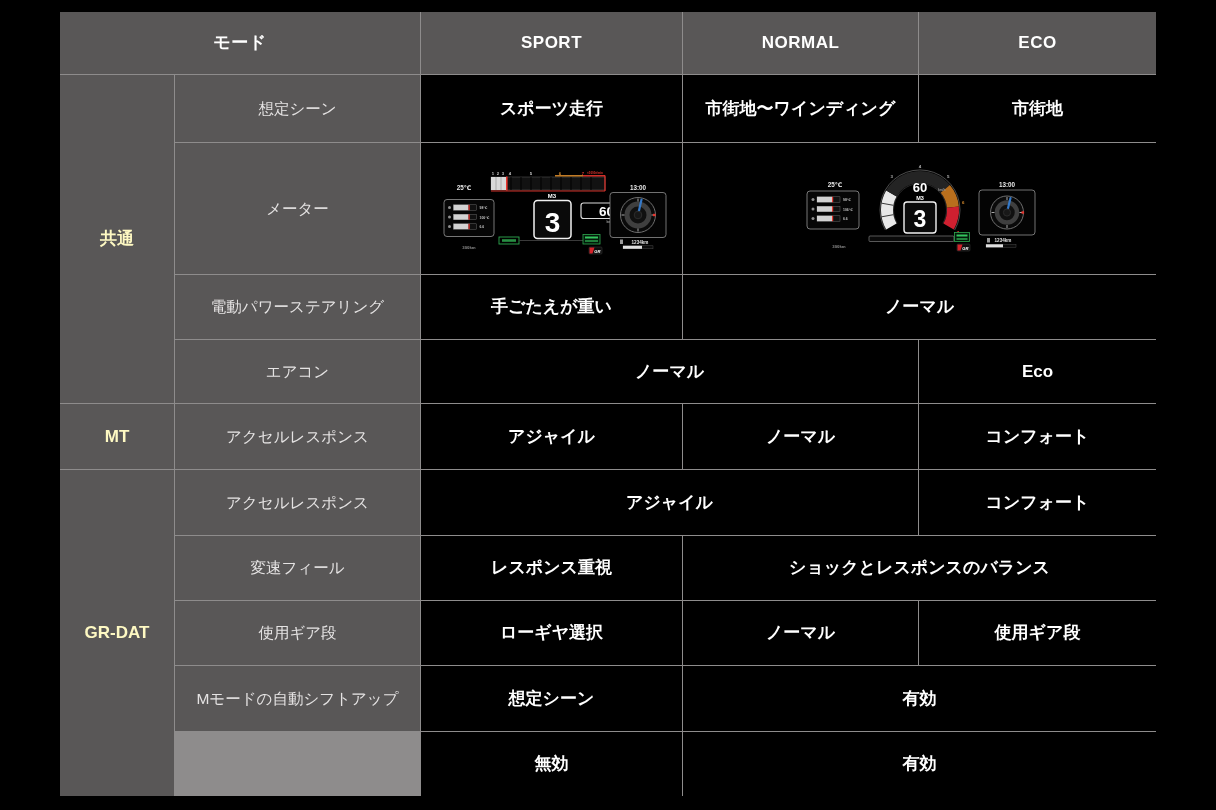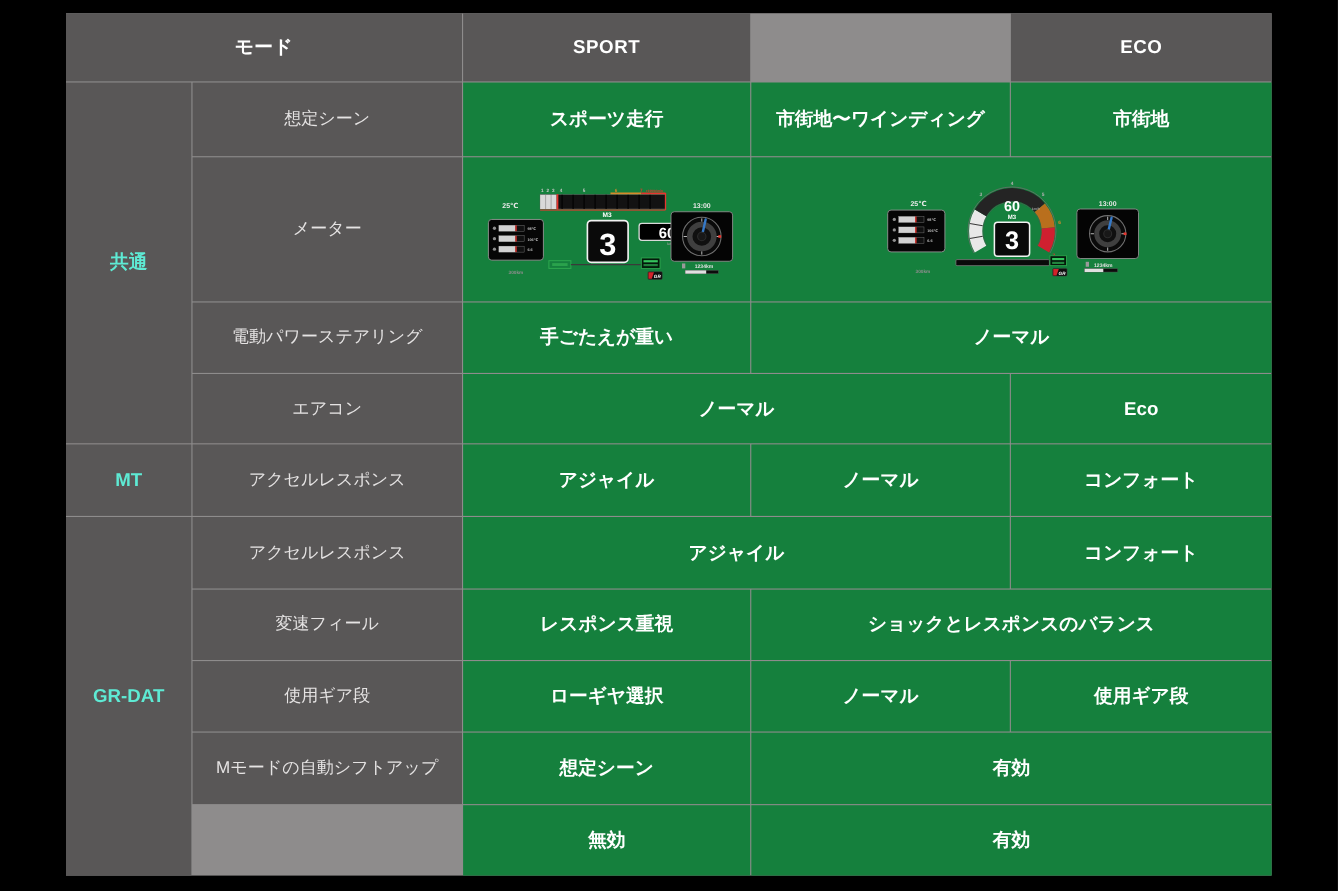--- a/index.html
+++ b/index.html
@@ -3,34 +3,35 @@
 <meta charset="utf-8">
 <style>
   html,body{margin:0;padding:0;background:#000;}
   .page{position:relative;width:1216px;height:810px;background:#000;overflow:hidden;
         font-family:"Liberation Sans","DejaVu Sans",sans-serif;}
   .grid{position:absolute;left:60px;top:12px;display:grid;
         grid-template-columns:114px 245px 261px 235px 237px;
         grid-template-rows:62px 67px 131px 64px 63px 65px 65px 64px 64px 65px 64px;
         gap:1px;background:#8e8c8c;}
   .cell{display:flex;align-items:center;justify-content:center;text-align:center;
-        background:#15803d;color:#fff;font-weight:bold;font-size:17px;line-height:1.25;}
+        background:#000000;color:#fff;font-weight:bold;font-size:17px;line-height:1.25;}
   .cell.label{background:#595757;font-weight:normal;font-size:15.5px;color:#e5e3e3;}
-  .cell.group{background:#595757;font-weight:bold;font-size:17px;color:#5eead4;}
+  .cell.group{background:#595757;font-weight:bold;font-size:17px;color:#fef9c3;}
   .cell.header{background:#595757;font-weight:bold;font-size:17px;letter-spacing:.5px;}
   svg text{font-family:"Liberation Sans","DejaVu Sans",sans-serif;}
 </style>
 </head>
 <body>
 
 <div class="page">
   <div class="grid">
 
     <div class="cell header" style="grid-column:1/3;grid-row:1">モード</div>
     <div class="cell header" style="grid-column:3;grid-row:1">SPORT</div>
+    <div class="cell header" style="grid-column:4;grid-row:1">NORMAL</div>
     <div class="cell header" style="grid-column:5;grid-row:1">ECO</div>
 
     <div class="cell group" style="grid-column:1;grid-row:2/6">共通</div>
     <div class="cell group" style="grid-column:1;grid-row:6">MT</div>
     <div class="cell group" style="grid-column:1;grid-row:7/12">GR-DAT</div>
 
     <div class="cell label" style="grid-column:2;grid-row:2">想定シーン</div>
     <div class="cell" style="grid-column:3;grid-row:2">スポーツ走行</div>
     <div class="cell" style="grid-column:4;grid-row:2">市街地〜ワインディング</div>
     <div class="cell" style="grid-column:5;grid-row:2">市街地</div>

